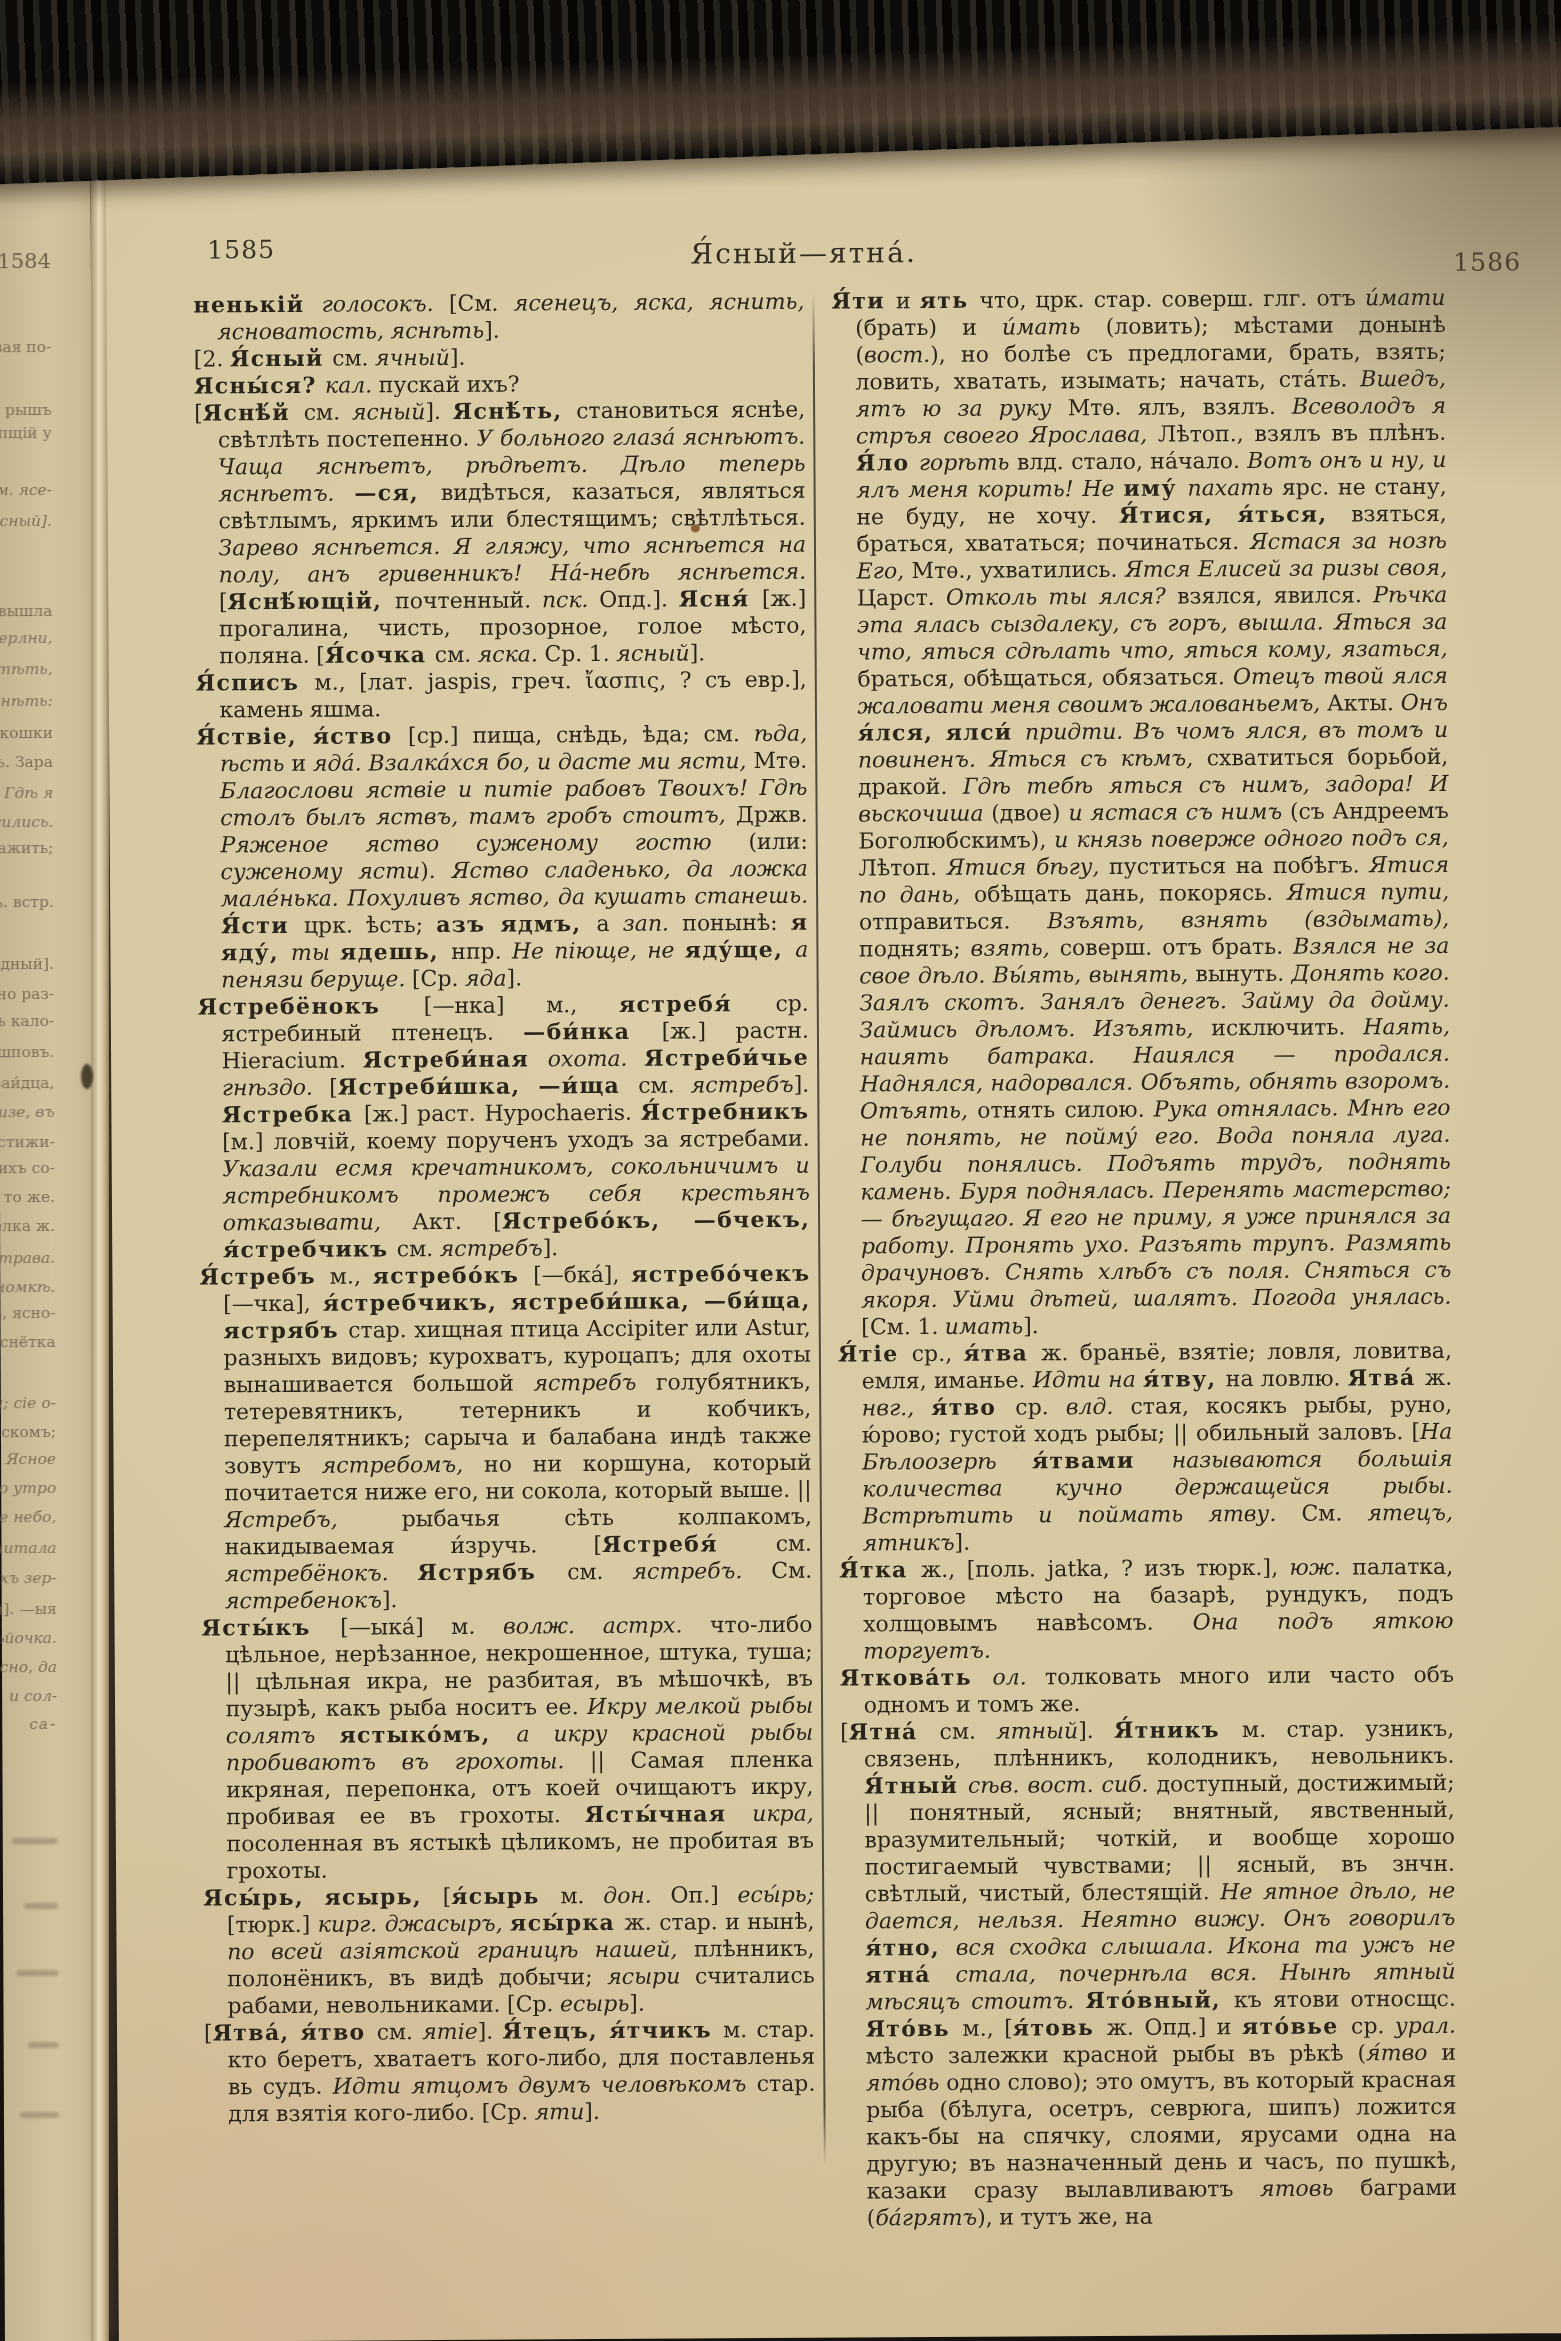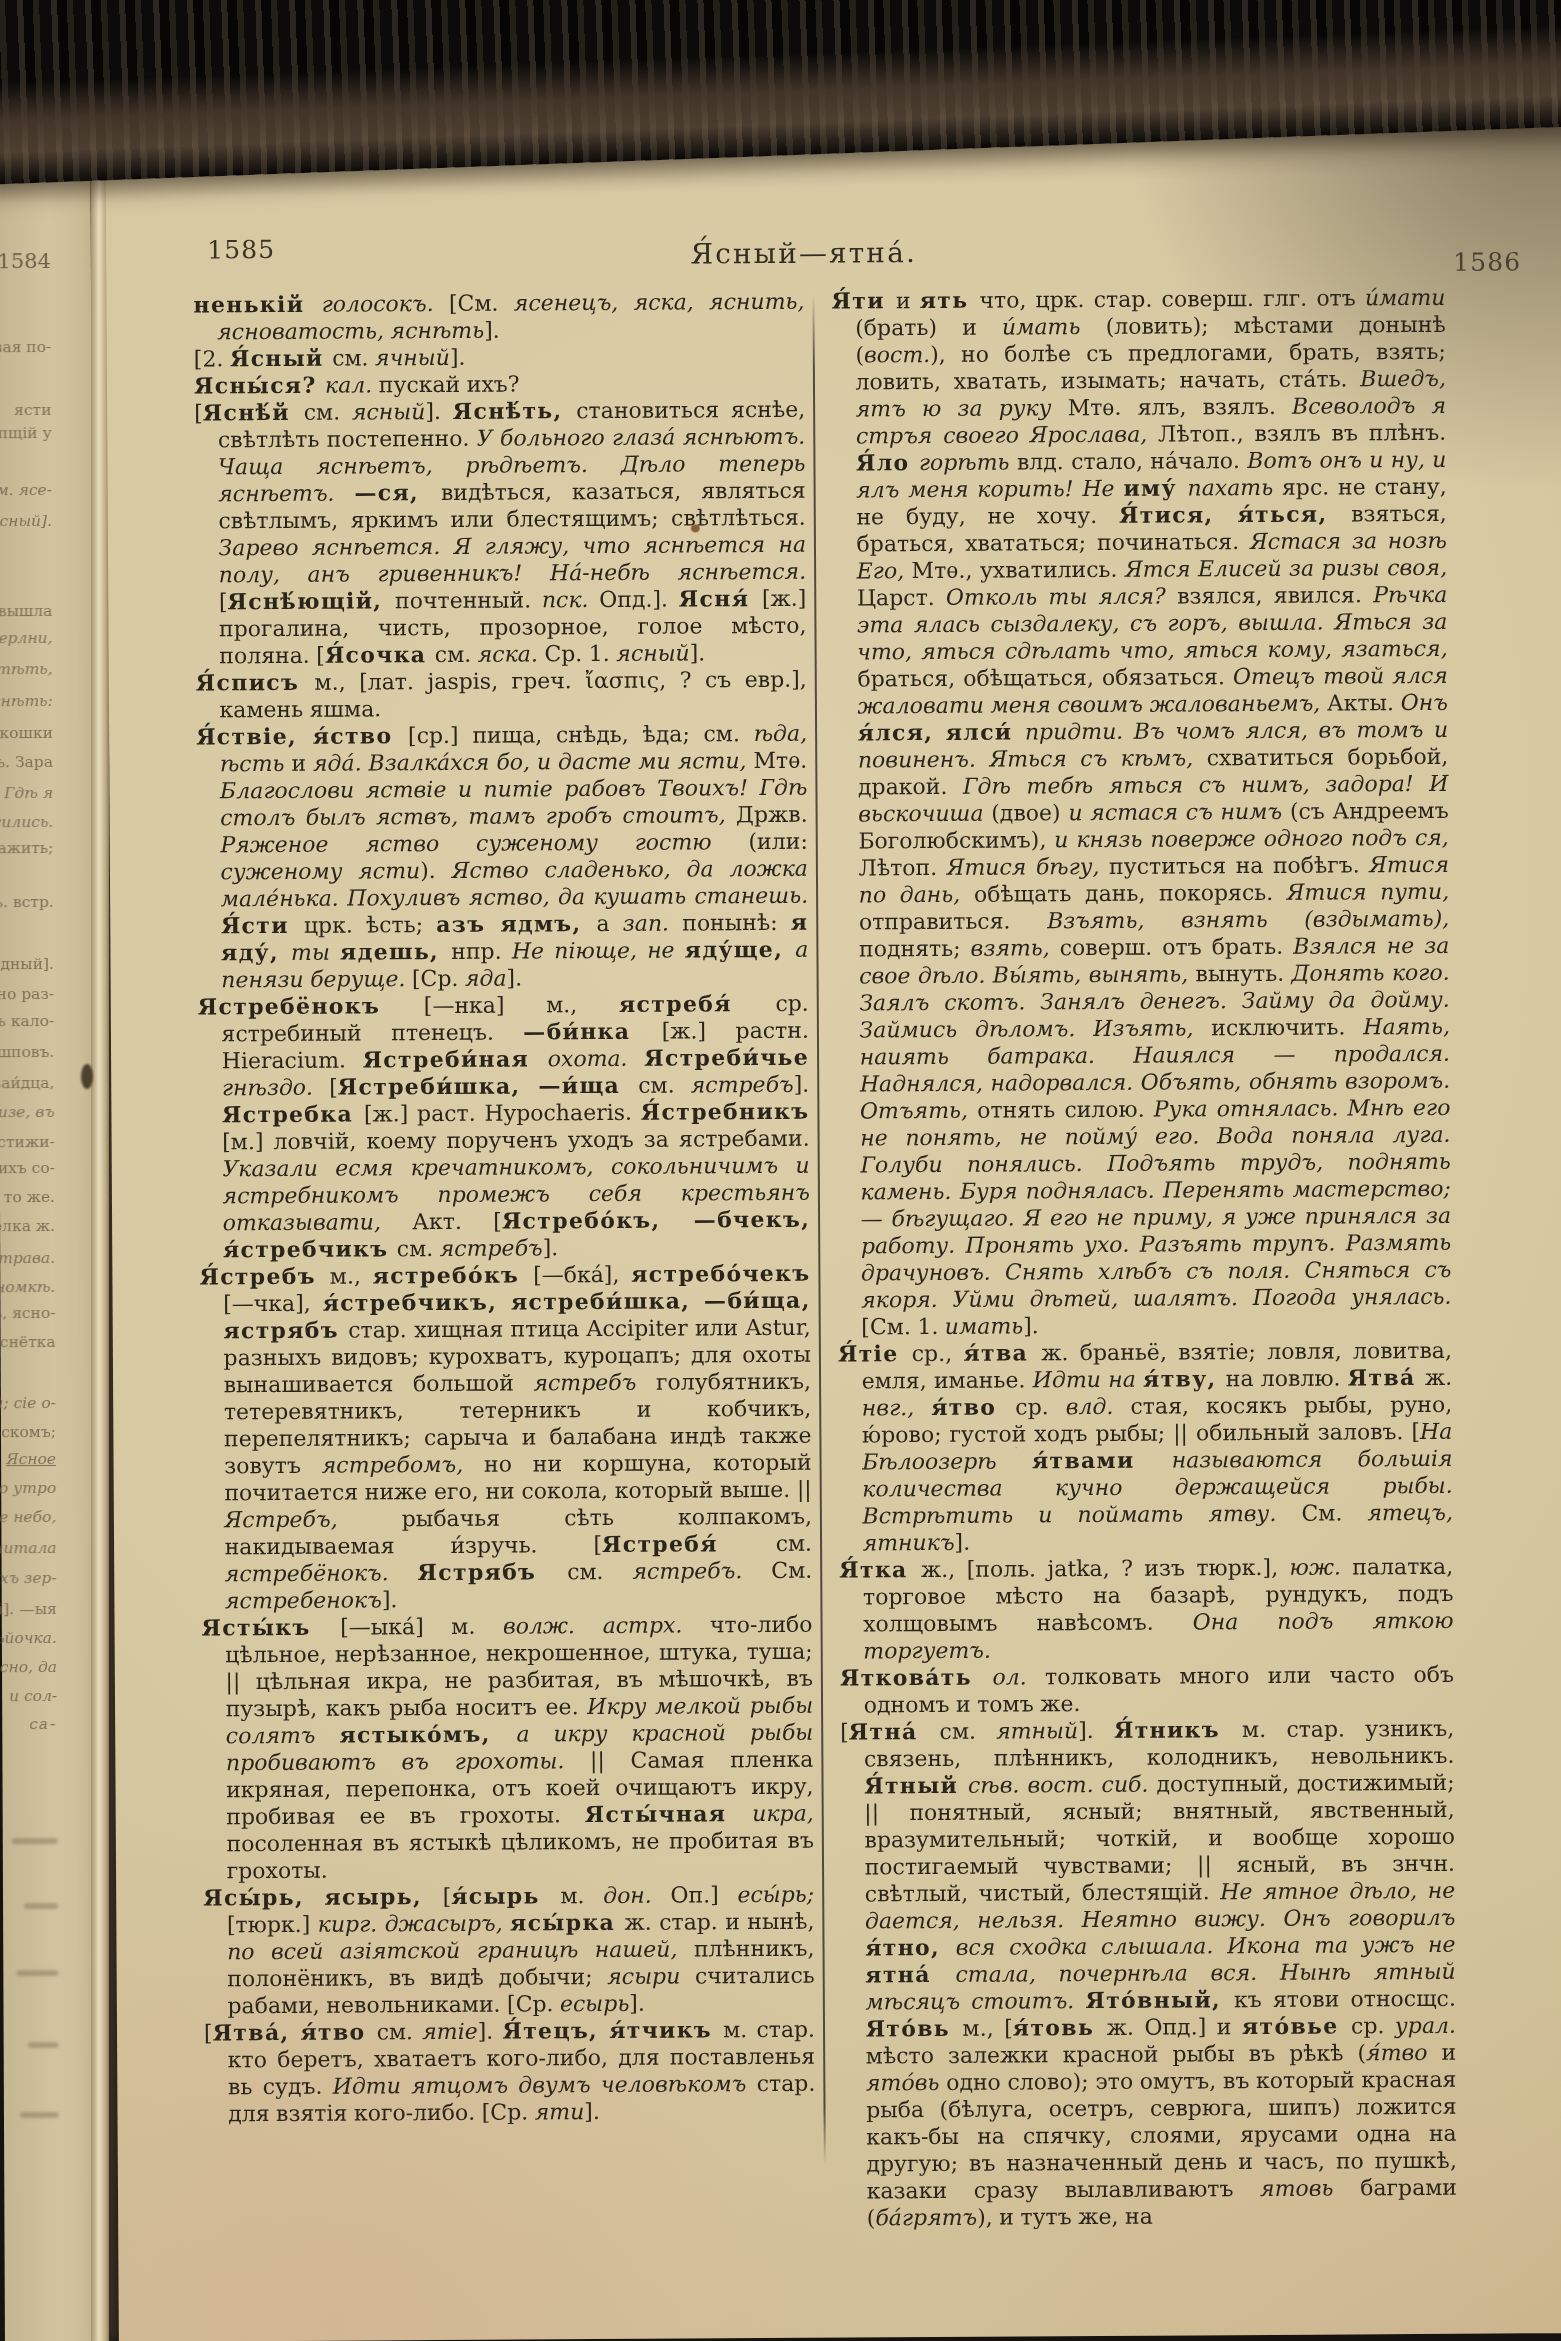--- a/index.html
+++ b/index.html
@@ -67,21 +67,21 @@
 </style>
 </head>
 <body>
 
 <div id="canvas">
 
   <div class="prev-strip">
     <div class="edge-frag pageno" style="top:180px;">1584</div>
     <div id="frag-holder">
         <div class="edge-frag" style="top: 269px;">овая по-</div>
-        <div class="edge-frag" style="top: 332px;">ясти</div>
+        <div class="edge-frag" style="top: 332px;">рышъ</div>
         <div class="edge-frag" style="top: 355px;">ступщій у</div>
         <div class="edge-frag it" style="top: 412px;">см. ясе-</div>
         <div class="edge-frag it" style="top: 443px;">м. ясный].</div>
         <div class="edge-frag" style="top: 533px;">вышла</div>
         <div class="edge-frag it" style="top: 560px;">мерлни,</div>
         <div class="edge-frag it" style="top: 591px;">лестѣть,</div>
         <div class="edge-frag it" style="top: 623px;">яснѣть:</div>
         <div class="edge-frag" style="top: 655px;">ная кошки</div>
         <div class="edge-frag" style="top: 684px;">сить. Зара</div>
         <div class="edge-frag it" style="top: 715px;">лы. Гдѣ я</div>
@@ -97,21 +97,21 @@
         <div class="edge-frag" style="top: 1064px;">достижи-</div>
         <div class="edge-frag" style="top: 1090px;">ихъ со-</div>
         <div class="edge-frag" style="top: 1119px;">ж. то же.</div>
         <div class="edge-frag" style="top: 1148px;">ёлка ж.</div>
         <div class="edge-frag it" style="top: 1180px;">ая-трава.</div>
         <div class="edge-frag it" style="top: 1209px;">сномкѣ.</div>
         <div class="edge-frag" style="top: 1235px;">ь, ясно-</div>
         <div class="edge-frag" style="top: 1264px;">Яснётка</div>
         <div class="edge-frag it" style="top: 1325px;">ій; сіе о-</div>
         <div class="edge-frag" style="top: 1354px;">воскомъ;</div>
-        <div class="edge-frag it" style="top: 1381px; text-decoration: underline;">Ясное</div>
+        <div class="edge-frag it" style="top: 1381px;">Ясное</div>
         <div class="edge-frag it" style="top: 1410px;">ясно утро</div>
         <div class="edge-frag it" style="top: 1439px;">ное небо,</div>
         <div class="edge-frag it" style="top: 1470px;">считала</div>
         <div class="edge-frag it" style="top: 1500px;">ихъ зер-</div>
         <div class="edge-frag" style="top: 1531px;">ій]. —ыя</div>
         <div class="edge-frag it" style="top: 1560px;">лѣйочка.</div>
         <div class="edge-frag it" style="top: 1589px;">ясно, да</div>
         <div class="edge-frag it" style="top: 1618px; font-style: italic;">и сол-</div>
         <div class="edge-frag it" style="top: 1647px; font-family: Liberation Mono, monospace;">са-</div>
       </div>

